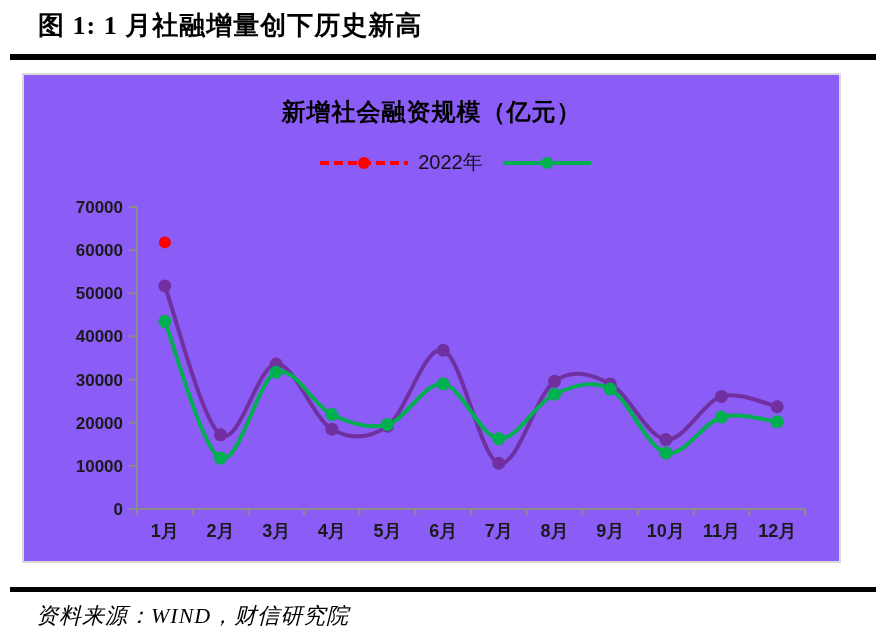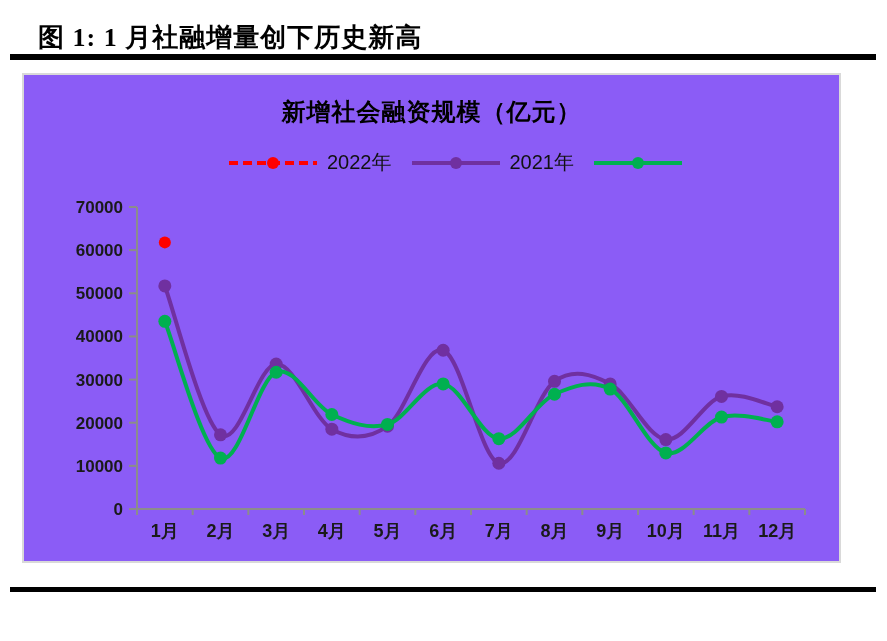--- a/index.html
+++ b/index.html
@@ -4,21 +4,21 @@
 <style>
   html,body{margin:0;padding:0;background:#ffffff;}
   .canvas{
     position:relative;
     width:887px;height:641px;
     background:#ffffff;
     font-family:"Liberation Sans", sans-serif;
     overflow:hidden;
   }
   .doc-title{
-    position:absolute;left:38px;top:20px;
+    position:absolute;left:38px;top:8px;
     font-family:"Liberation Serif", serif;
     font-weight:bold;font-size:26px;color:#000;
     letter-spacing:1px;white-space:nowrap;
   }
   .rule{position:absolute;left:10px;width:866px;background:#000;}
   .rule-top{top:54px;height:6px;}
   .rule-bottom{top:587px;height:5px;}
   .chart-box{
     position:absolute;left:22px;top:73px;
     width:819px;height:490px;
@@ -70,26 +70,20 @@
 
   <div class="chart-box">
     <div class="chart-title">新增社会融资规模（亿元）</div>
 
     <div class="legend">
       <div class="legend-item">
         <span class="legend-line dashed-red">
           <span class="legend-dot red"></span>
         </span>
         <span class="legend-label">2022年</span>
-      </div>
-      <div class="legend-item">
-        <span class="legend-line solid-purple">
-          <span class="legend-dot purple"></span>
-        </span>
-        <span class="legend-label">2021年</span>
       </div>
       <div class="legend-item">
         <span class="legend-line solid-green">
           <span class="legend-dot green"></span>
         </span>
       </div>
     </div>
 
     <svg id="plot-svg" width="815" height="486">
         <line x1="105" y1="434" x2="113" y2="434" stroke="#8C8C8C" stroke-width="2"></line>
@@ -159,14 +153,15 @@
         <circle cx="530.5" cy="319.24" r="6.5" fill="#00B050"></circle>
         <circle cx="586.1666666666666" cy="314.0628571428571" r="6.5" fill="#00B050"></circle>
         <circle cx="641.8333333333333" cy="377.9142857142857" r="6.5" fill="#00B050"></circle>
         <circle cx="697.5" cy="342.10571428571427" r="6.5" fill="#00B050"></circle>
         <circle cx="753.1666666666666" cy="346.8514285714286" r="6.5" fill="#00B050"></circle>
         <circle cx="140.83333333333334" cy="167.37714285714287" r="6" fill="#FF0000"></circle>
       </svg>
   </div>
 
   <div class="rule rule-bottom"></div>
+  <div class="source">资料来源：WIND，财信研究院</div>
 
 </div>
 
 </body></html>

